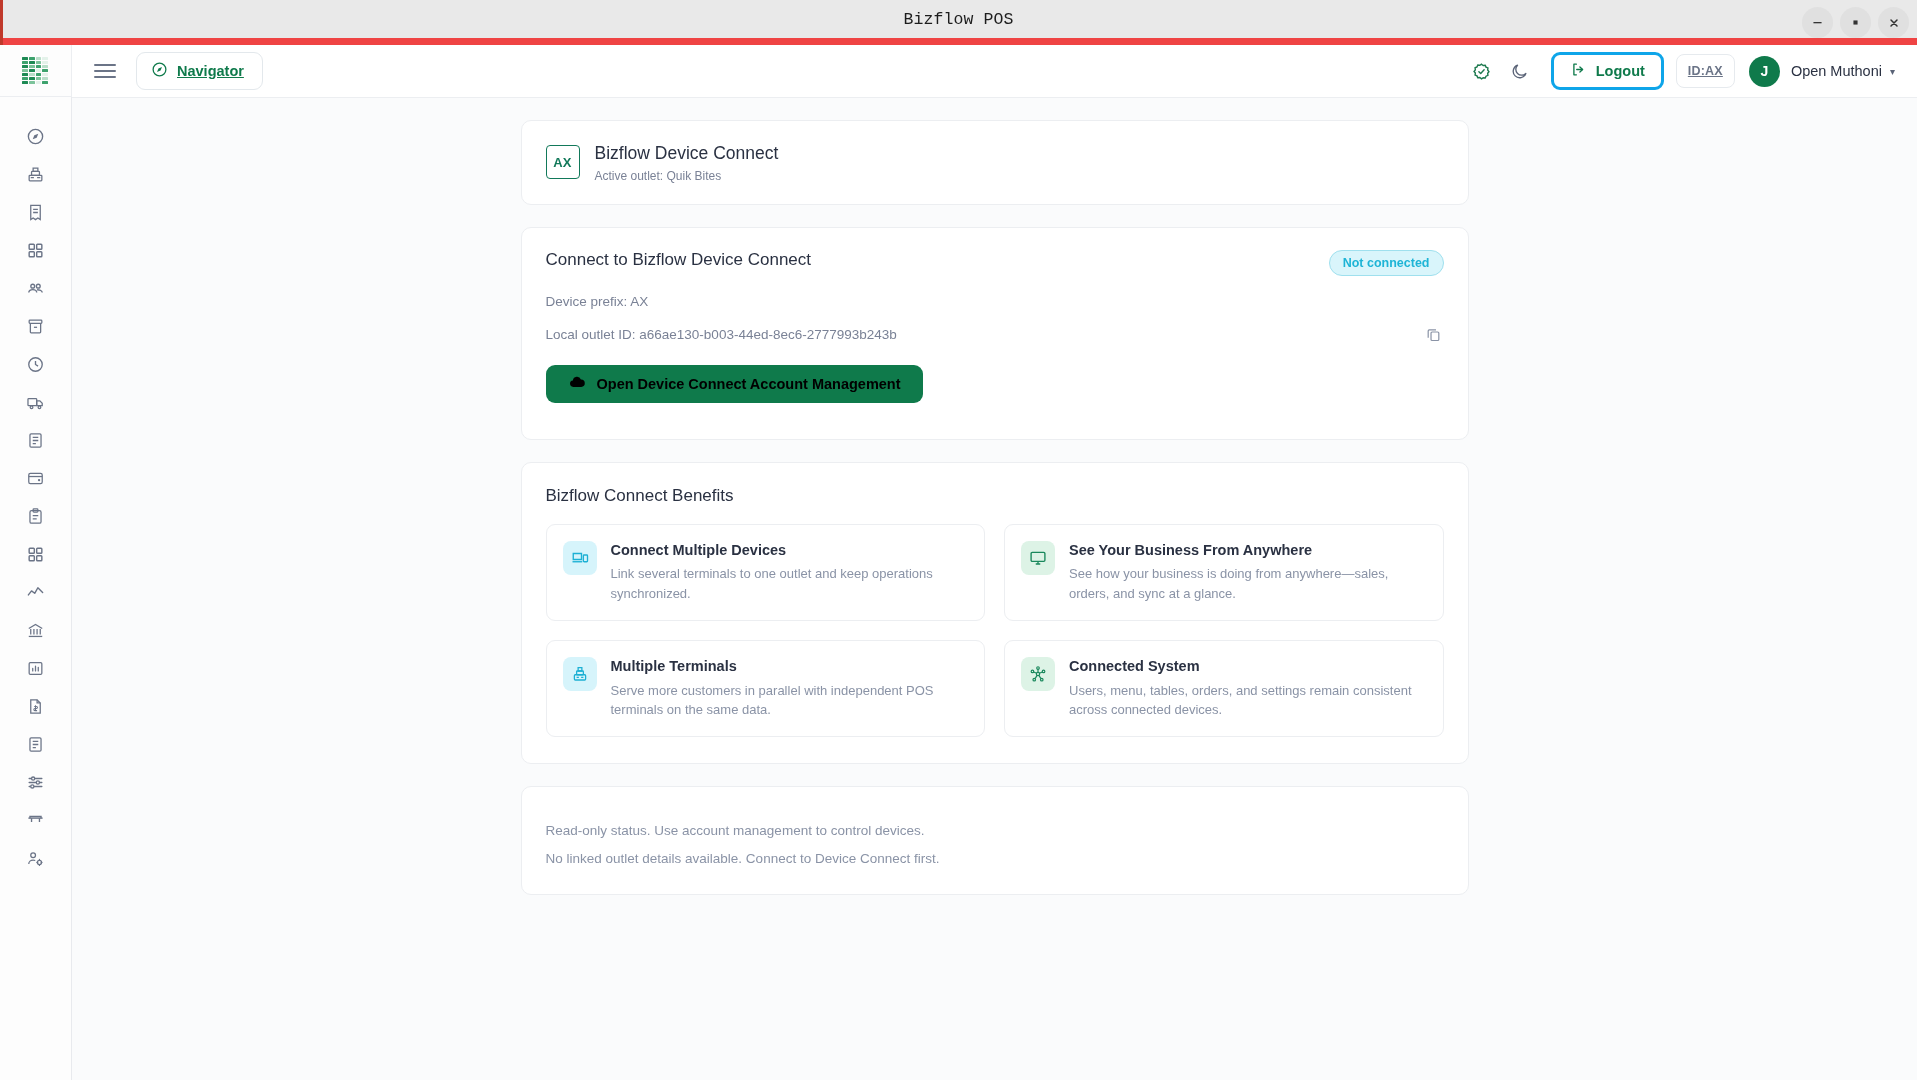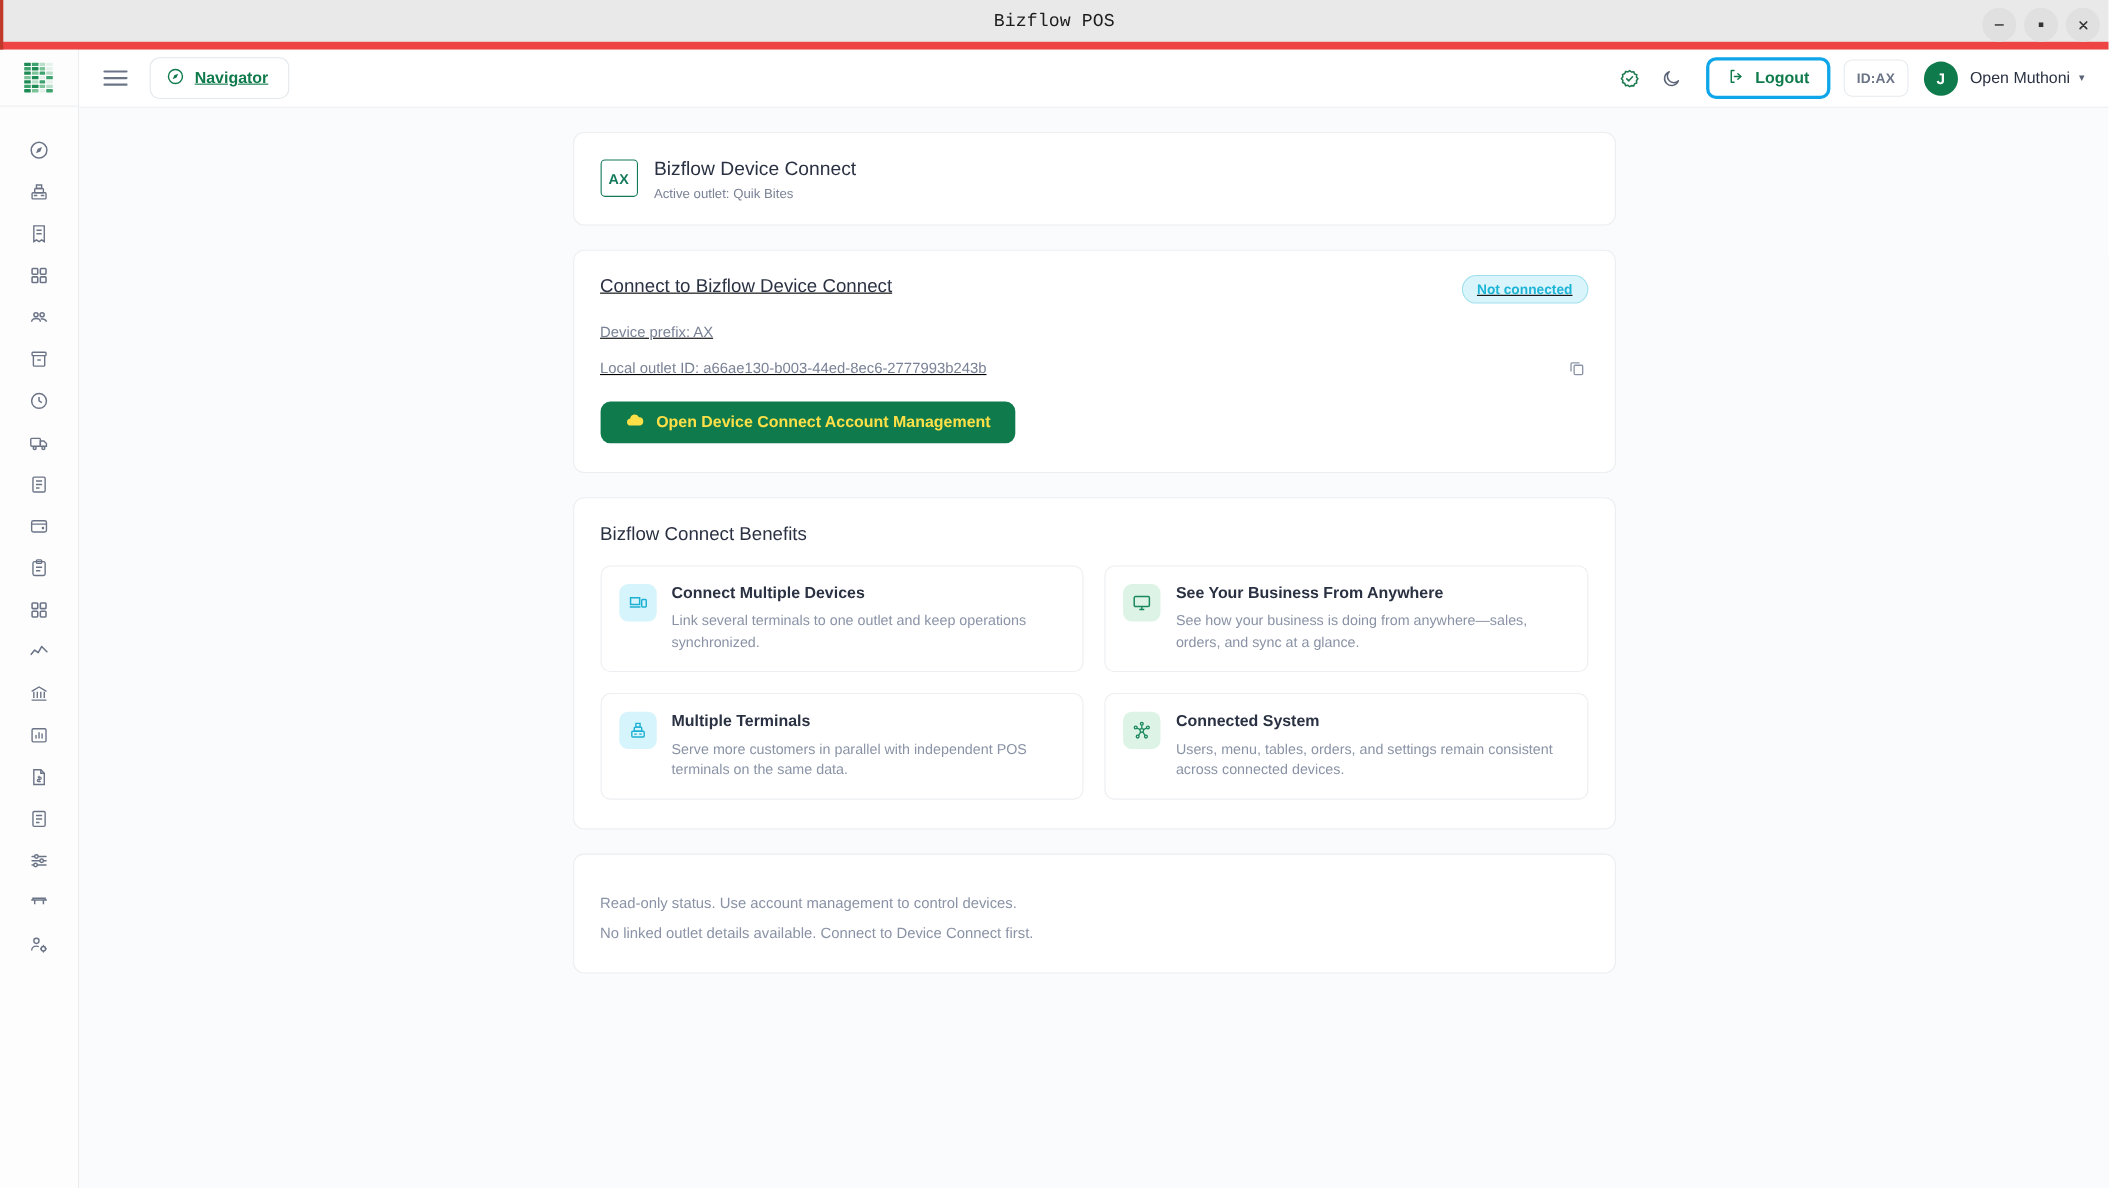--- a/index.html
+++ b/index.html
@@ -147,20 +147,21 @@
     color: #0f7a4b; font-size: 14.5px; font-weight: 700; cursor: pointer;
   }
   .logout-btn svg { width: 17px; height: 17px; }
   .id-chip {
     margin-left: 12px;
     height: 34px; padding: 0 11px;
     border: 1px solid #e6eaee; border-radius: 8px; background: #fff;
     display: flex; align-items: center;
     color: #6b7487; font-size: 12.5px; font-weight: 600;
     letter-spacing: .2px;
+    text-decoration: underline;
   }
   .avatar {
     margin-left: 14px;
     width: 31px; height: 31px; border-radius: 50%;
     background: #0f7a4b; color: #fff;
     display: flex; align-items: center; justify-content: center;
     font-size: 14px; font-weight: 700;
   }
   .user-name {
     margin-left: 11px; font-size: 14.5px; color: #2a3142; font-weight: 400;
@@ -189,39 +190,39 @@
     width: 34px; height: 34px;
     border: 1.5px solid #12795a;
     border-radius: 4px;
     display: flex; align-items: center; justify-content: center;
     color: #12795a; font-size: 13px; font-weight: 700; letter-spacing: .3px;
   }
   .brand-title { font-size: 17.5px; color: #2a3142; font-weight: 400; line-height: 1.35; }
   .brand-sub { font-size: 12px; color: #7a8296; margin-top: 3px; }
 
   
-  .connect-card { padding: 22px 24px 26px 24px; position: relative; text-decoration: underline; }
+  .connect-card { padding: 22px 24px 36px 24px; position: relative; }
   .connect-head { display: flex; align-items: flex-start; justify-content: space-between; }
   .connect-title { font-size: 17px; color: #2a3142; font-weight: 400; }
   .badge-notconnected {
     background: #d9f5fb;
     border: 1px solid #9fe0ee;
     color: #1eb4d6;
     font-size: 12.5px; font-weight: 600;
     padding: 5px 13px; border-radius: 20px;
     white-space: nowrap;
   }
   .connect-line { font-size: 13.5px; color: #7a8296; margin-top: 18px; }
   .connect-line.id-row { margin-top: 17px; display: flex; align-items: center; justify-content: space-between; }
   .copy-icon { color: #8a93a6; cursor: pointer; padding-right: 2px; }
   .copy-icon svg { width: 17px; height: 17px; display:block; }
   .primary-btn {
     margin-top: 22px;
     display: inline-flex; align-items: center; gap: 11px;
-    background: #0f7a4b; color: #fde047;
+    background: #0f7a4b; color: #000000;
     border: none; border-radius: 9px;
     height: 38px; padding: 0 22px;
     font-size: 14.5px; font-weight: 700;
     cursor: pointer;
     font-family: "Liberation Sans", sans-serif;
   }
   .primary-btn svg { width: 18px; height: 18px; }
 
   
   .benefits-card { padding: 23px 24px 26px 24px; }

